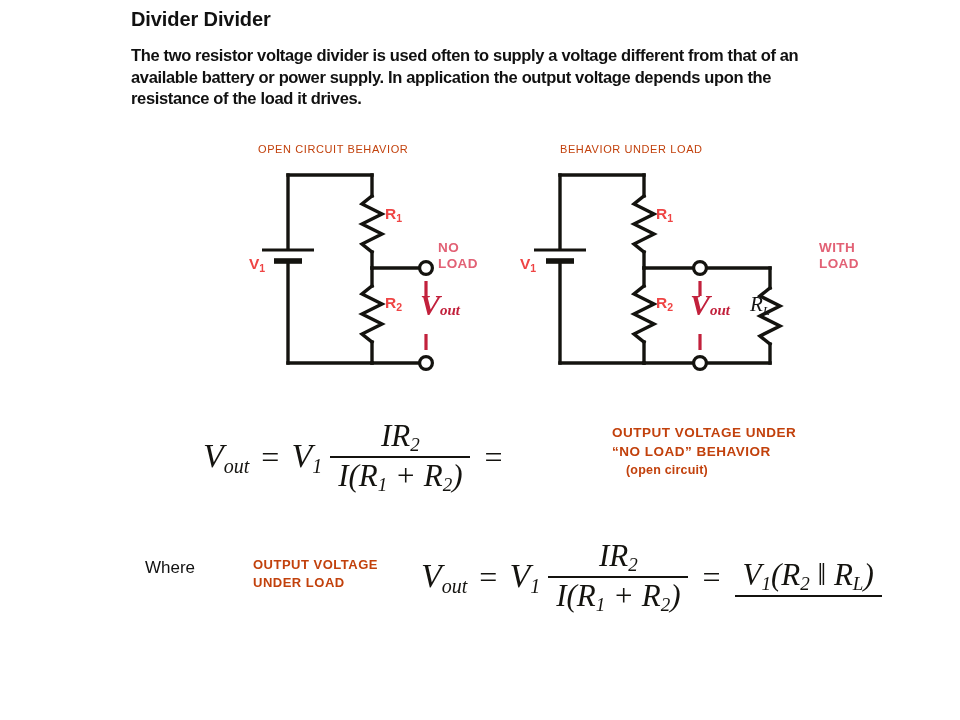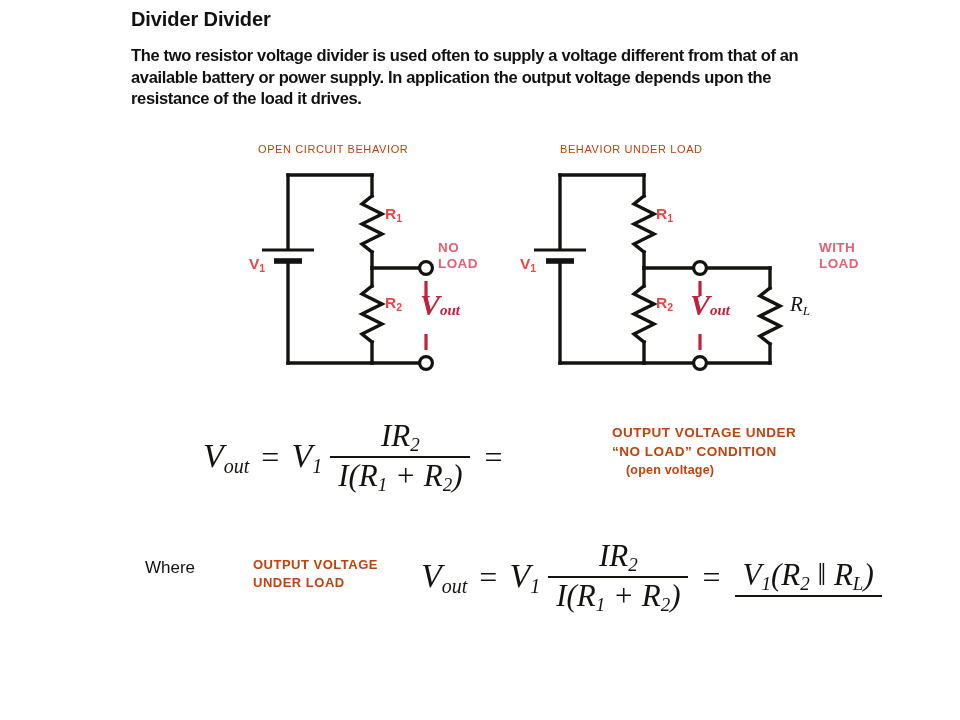--- a/index.html
+++ b/index.html
@@ -122,21 +122,21 @@
     font-size: 13px;
     vertical-align: -4px;
   }
 
   #lbl-r1-a { left: 385px; top: 205px; }
   #lbl-r2-a { left: 385px; top: 294px; }
   #lbl-v1-a { left: 249px; top: 255px; }
   #lbl-r1-b { left: 656px; top: 205px; }
   #lbl-r2-b { left: 656px; top: 294px; }
   #lbl-v1-b { left: 520px; top: 255px; }
-  #lbl-rl-b { left: 790px; top: 292px; font-style: italic; }
+  #lbl-rl-b { left: 750px; top: 292px; font-style: italic; }
 
   
   .equation {
     position: absolute;
     font-family: "Liberation Serif", serif;
     color: #14130f;
     display: flex;
     align-items: center;
   }
   #equation-1 { left: 200px; top: 418px; }
@@ -355,22 +355,22 @@
     <span class="bar"></span>
     <span class="den"><span>I(R</span><span class="sub">1</span><span> + R</span><span class="sub">2</span><span>)</span></span>
   </span>
 
   <span class="eq-op">=</span>
 
 </div>
 
 <div class="annotation" id="annot-noload">
   <span>OUTPUT VOLTAGE UNDER</span><br>
-  <span>“NO LOAD” CONDITION</span><br>
-  <span class="small">(open voltage)</span>
+  <span>“NO LOAD” BEHAVIOR</span><br>
+  <span class="small">(open circuit)</span>
 </div>
 
 <div id="where-label">Where</div>
 
 <div class="annotation" id="annot-underload">
   <span>OUTPUT VOLTAGE</span><br>
   <span>UNDER LOAD</span>
 </div>
 
 <div class="equation" id="equation-2">

